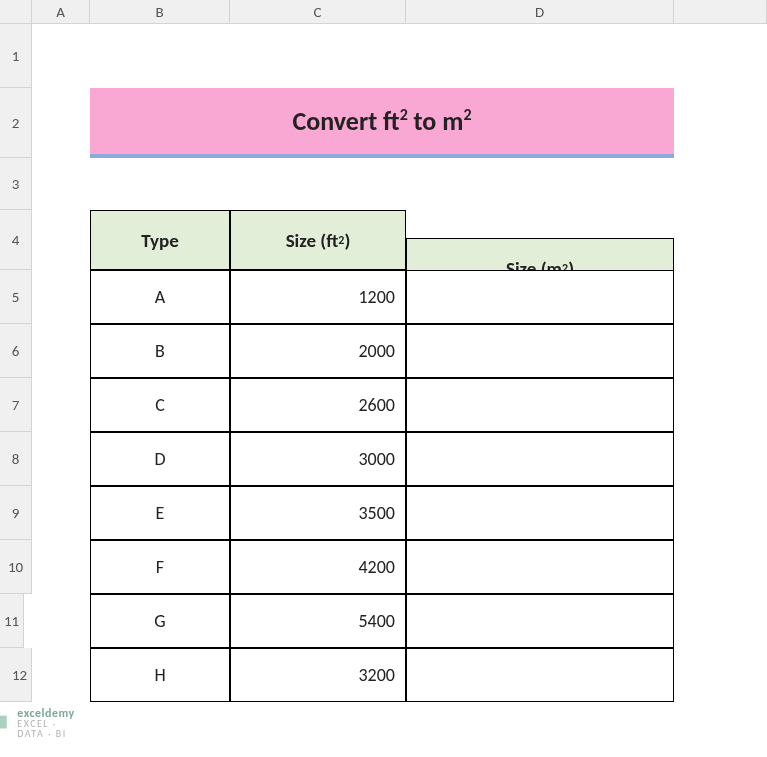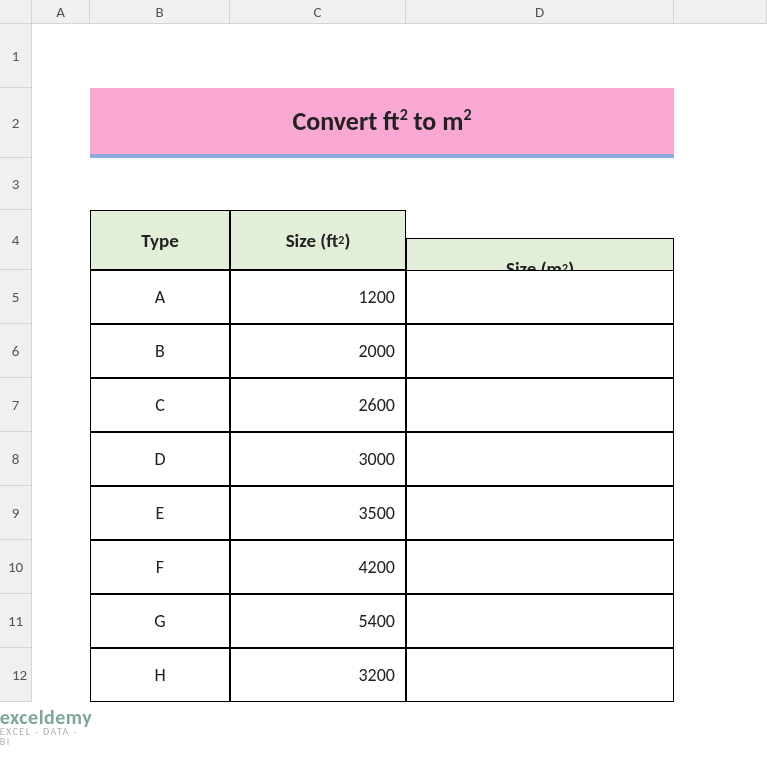--- a/index.html
+++ b/index.html
@@ -128,21 +128,21 @@
       width: 22px;
       height: 22px;
       position: relative;
     }
     .watermark-text {
       display: flex;
       flex-direction: column;
       line-height: 1;
     }
     .watermark-main {
-      font-size: 20px;
+      font-size: 12px;
       font-weight: bold;
       color: #3a7860;
       letter-spacing: 0.5px;
     }
     .watermark-sub {
       font-size: 10px;
       color: #888;
       letter-spacing: 1.5px;
     }
   </style>
@@ -164,21 +164,21 @@
       <div class="row-header" style="height: 64px; width: 32px;">1</div>
       <div class="row-header" style="height: 70px; width: 32px;">2</div>
       <div class="row-header" style="height: 52px; width: 32px;">3</div>
       <div class="row-header" style="height: 60px; width: 32px;">4</div>
       <div class="row-header" style="height: 54px; width: 32px;">5</div>
       <div class="row-header" style="height: 54px; width: 32px;">6</div>
       <div class="row-header" style="height: 54px; width: 32px;">7</div>
       <div class="row-header" style="height: 54px; width: 32px;">8</div>
       <div class="row-header" style="height: 54px; width: 32px;">9</div>
       <div class="row-header" style="height: 54px; width: 32px;">10</div>
-      <div class="row-header" style="height: 54px; width: 32px;">11</div>
+      <div class="row-header" style="height: 54px; width: 24px;">11</div>
       <div class="row-header" style="height: 54px; width: 32px; padding-left: 8px;">12</div>
     </div>
 
   <div class="cells-area" id="cells-area">
 
     <div class="title-cell" id="title-cell" style="left: 58px; top: 64px; width: 584px; height: 70px;">
       <span>
         <span>Convert ft</span><sup>2</sup><span> to m</span><sup>2</sup>
       </span>
     </div>

